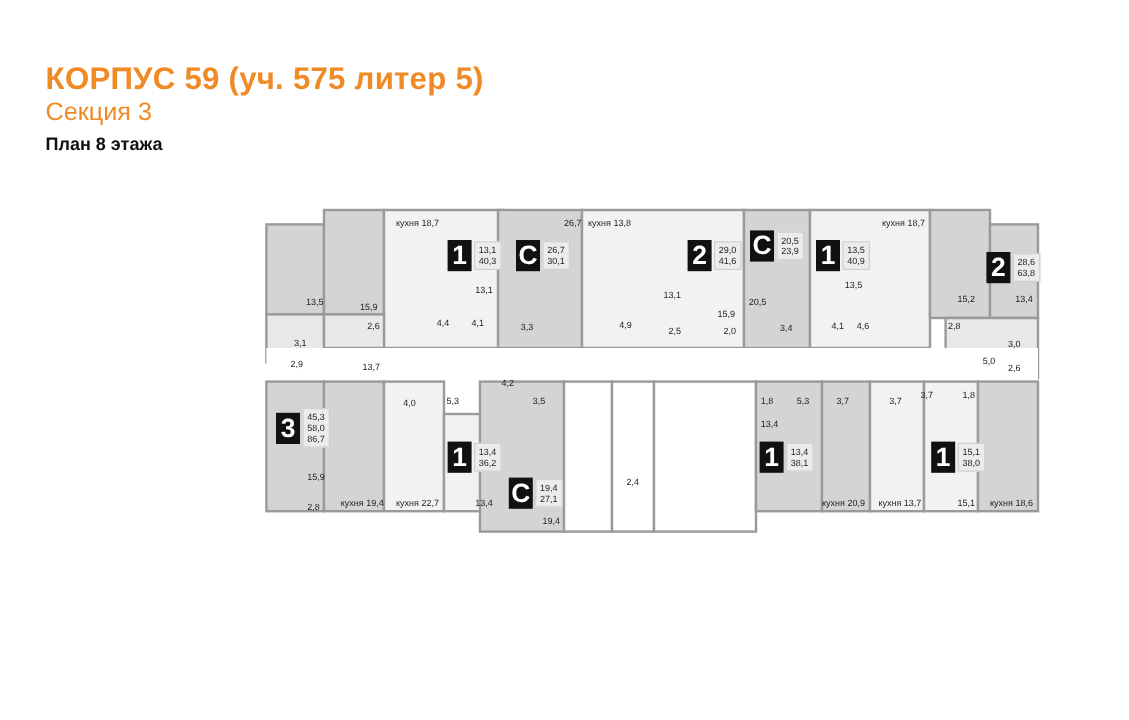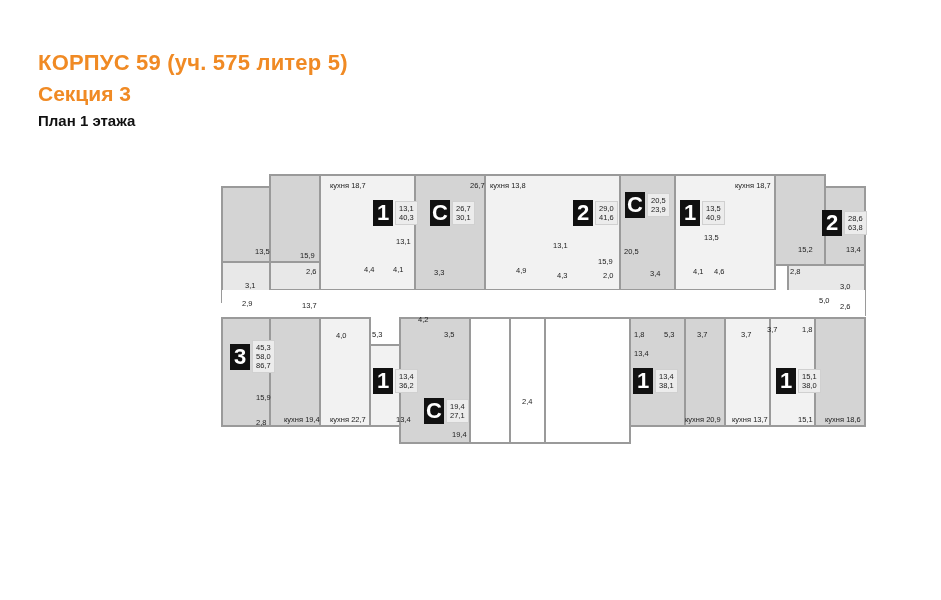--- a/index.html
+++ b/index.html
@@ -1,31 +1,31 @@
 <!DOCTYPE html>
 <html><head>
 <meta charset="utf-8">
 <style>
   html,body{margin:0;padding:0;background:#fff;}
   body{width:941px;height:600px;position:relative;overflow:hidden;font-family:"Liberation Sans",sans-serif;}
-  .title{position:absolute;left:38px;top:50px;font-size:22px;font-weight:bold;color:#f08a24;letter-spacing:0.2px;}
-  .subtitle{position:absolute;left:38px;top:82px;font-size:21px;font-weight:bold;color:#f08a24;}
+  .title{position:absolute;left:38px;top:50px;font-size:26px;font-weight:bold;color:#f08a24;letter-spacing:0.2px;}
+  .subtitle{position:absolute;left:38px;top:82px;font-size:21px;font-weight:normal;color:#f08a24;}
   .floor{position:absolute;left:38px;top:112px;font-size:15px;font-weight:bold;color:#111;}
   .plan{position:absolute;left:0;top:0;width:941px;height:600px;}
   .lbl{position:absolute;font-size:7.5px;color:#222;white-space:nowrap;line-height:1;}
   .badge{position:absolute;display:flex;align-items:center;}
   .badge .num{background:#111;color:#fff;font-weight:bold;font-size:22px;display:flex;align-items:center;justify-content:center;width:20px;height:26px;}
   .badge .area{background:#ececec;border:1px solid #d0d0d0;font-size:7.5px;line-height:9px;padding:2px 3px;margin-left:2px;color:#222;}
 </style>
 </head>
 <body>
 
 <div class="title">КОРПУС 59 (уч. 575 литер 5)</div>
 <div class="subtitle">Секция 3</div>
-<div class="floor">План 1 этажа</div>
+<div class="floor">План 8 этажа</div>
 
 <svg class="plan" viewBox="0 0 941 600">
   <g stroke="#9a9a9a" stroke-width="2" fill="#f2f2f2">
 
     <rect x="222" y="187" width="48" height="75" fill="#d4d4d4"></rect>
     <rect x="270" y="175" width="50" height="87" fill="#d4d4d4"></rect>
     <rect x="320" y="175" width="100" height="115"></rect>
     <rect x="415" y="175" width="70" height="115" fill="#d4d4d4"></rect>
     <rect x="485" y="175" width="135" height="115"></rect>
     <rect x="620" y="175" width="55" height="115" fill="#d4d4d4"></rect>
@@ -107,21 +107,21 @@
 <span class="lbl" style="left:396px;top:238px">13,1</span>
 <span class="lbl" style="left:393px;top:266px">4,1</span>
 <span class="lbl" style="left:434px;top:269px">3,3</span>
 <span class="lbl" style="left:245px;top:282px">3,1</span>
 <span class="lbl" style="left:242px;top:300px">2,9</span>
 <span class="lbl" style="left:302px;top:302px">13,7</span>
 <span class="lbl" style="left:470px;top:182px">26,7</span>
 <span class="lbl" style="left:490px;top:182px">кухня 13,8</span>
 <span class="lbl" style="left:553px;top:242px">13,1</span>
 <span class="lbl" style="left:516px;top:267px">4,9</span>
-<span class="lbl" style="left:557px;top:272px">4,3</span>
+<span class="lbl" style="left:557px;top:272px">2,5</span>
 <span class="lbl" style="left:598px;top:258px">15,9</span>
 <span class="lbl" style="left:603px;top:272px">2,0</span>
 <span class="lbl" style="left:624px;top:248px">20,5</span>
 <span class="lbl" style="left:650px;top:270px">3,4</span>
 <span class="lbl" style="left:704px;top:234px">13,5</span>
 <span class="lbl" style="left:693px;top:268px">4,1</span>
 <span class="lbl" style="left:714px;top:268px">4,6</span>
 <span class="lbl" style="left:735px;top:182px">кухня 18,7</span>
 <span class="lbl" style="left:798px;top:246px">15,2</span>
 <span class="lbl" style="left:846px;top:246px">13,4</span>

